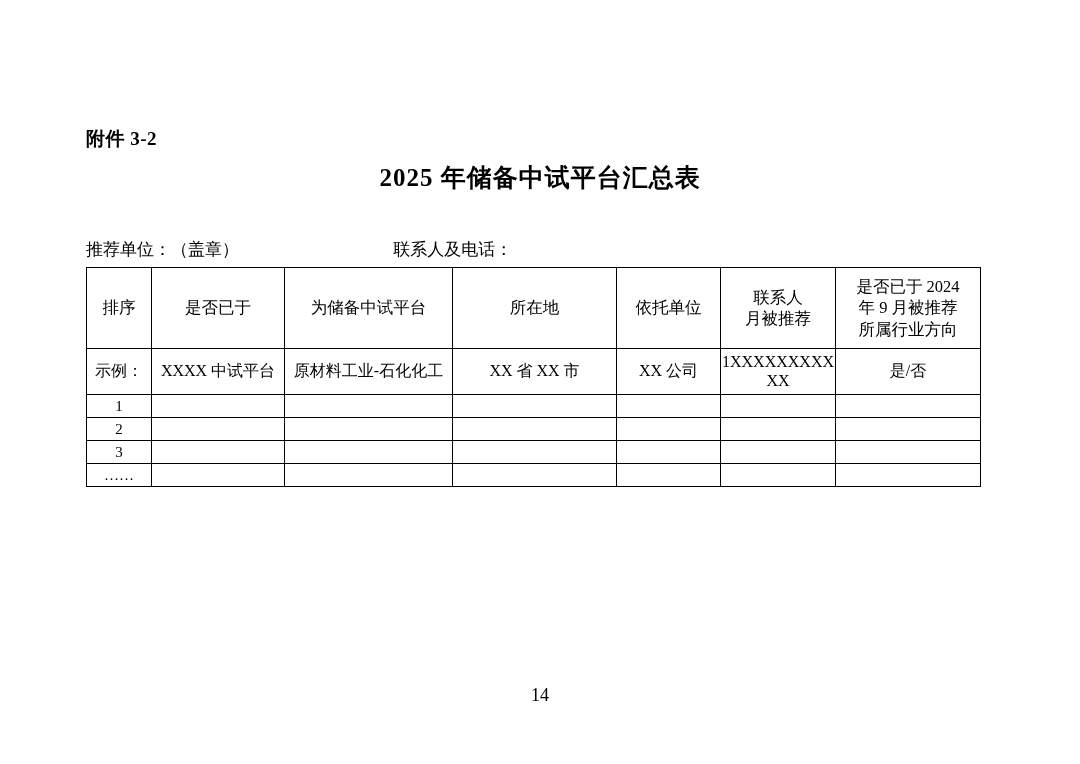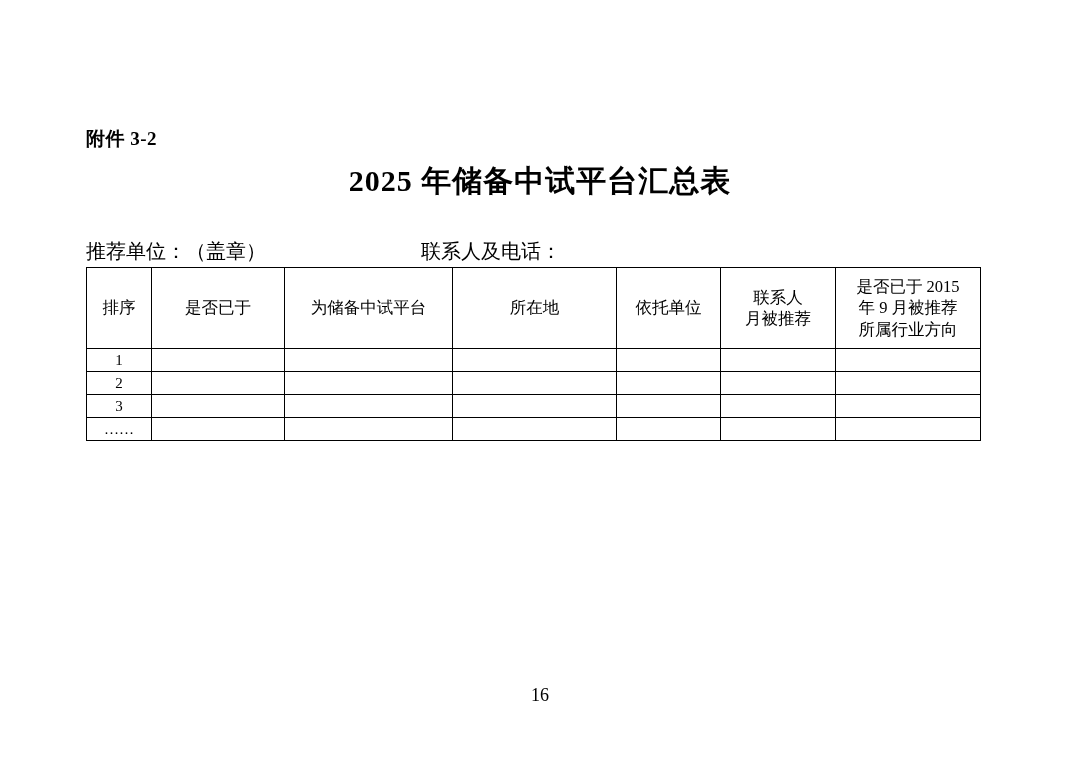--- a/index.html
+++ b/index.html
@@ -28,30 +28,30 @@
     font-size: 19px;
     font-weight: 600;
     letter-spacing: 0.5px;
   }
   .doc-title {
     position: absolute;
     left: 0;
     right: 0;
     top: 161px;
     text-align: center;
-    font-size: 30px;
+    font-size: 25px;
     font-weight: bold;
     letter-spacing: 1px;
   }
   .meta-row {
     position: absolute;
     left: 86px;
     top: 238px;
     width: 900px;
-    font-size: 20px;
+    font-size: 17px;
   }
   .meta-row .unit {
     display: inline-block;
   }
   .meta-row .contact {
     display: inline-block;
     margin-left: 150px;
   }
   table.main {
     position: absolute;
@@ -139,27 +139,36 @@
         <th>排序</th>
         <th>是否已于</th>
         <th>为储备中试平台</th>
         <th>所在地</th>
         <th>依托单位</th>
         <th>
           <div class="small-two-line">联系人</div>
           <div class="small-two-line">月被推荐</div>
         </th>
         <th>
-          <div class="small-two-line">是否已于 2015</div>
+          <div class="small-two-line">是否已于 2024</div>
           <div class="small-two-line">年 9 月被推荐</div>
           <div class="small-two-line">所属行业方向</div>
         </th>
       </tr>
     </thead>
     <tbody>
+      <tr class="example">
+        <td class="tiny">示例：</td>
+        <td>XXXX 中试平台</td>
+        <td>原材料工业-石化化工</td>
+        <td>XX 省 XX 市</td>
+        <td>XX 公司</td>
+        <td class="phone">1XXXXXXXXXXX</td>
+        <td class="tiny">是/否</td>
+      </tr>
       <tr class="blank">
         <td>1</td>
         <td></td>
         <td></td>
         <td></td>
         <td></td>
         <td></td>
         <td></td>
       </tr>
       <tr class="blank">
@@ -185,15 +194,15 @@
         <td></td>
         <td></td>
         <td></td>
         <td></td>
         <td></td>
         <td></td>
       </tr>
     </tbody>
   </table>
 
-  <div class="page-number">16</div>
+  <div class="page-number">14</div>
 
 </div>
 
 </body></html>

